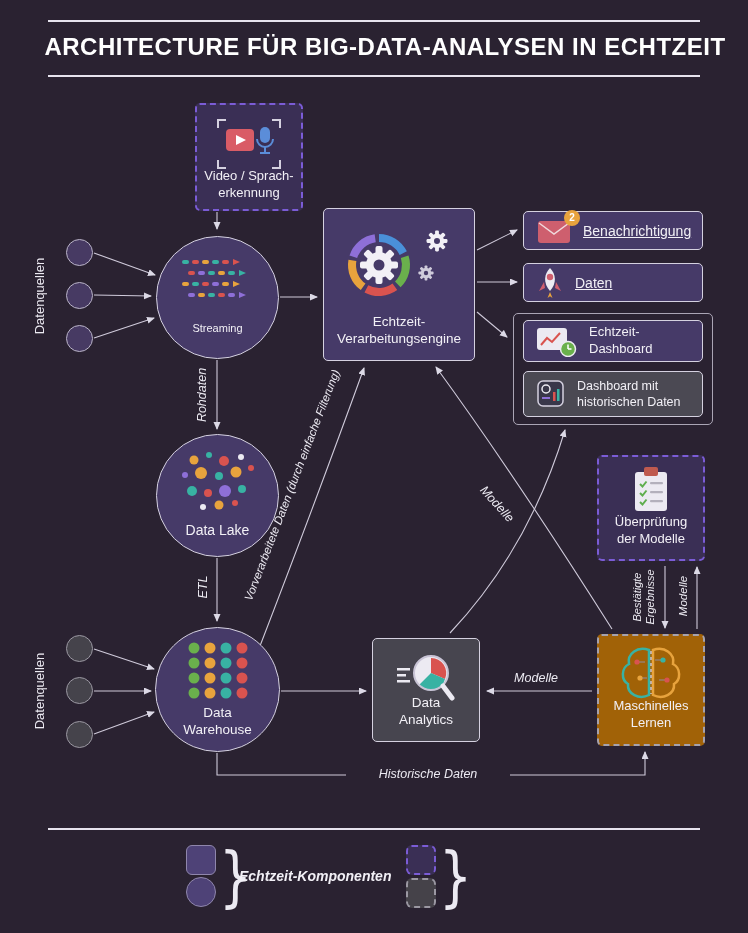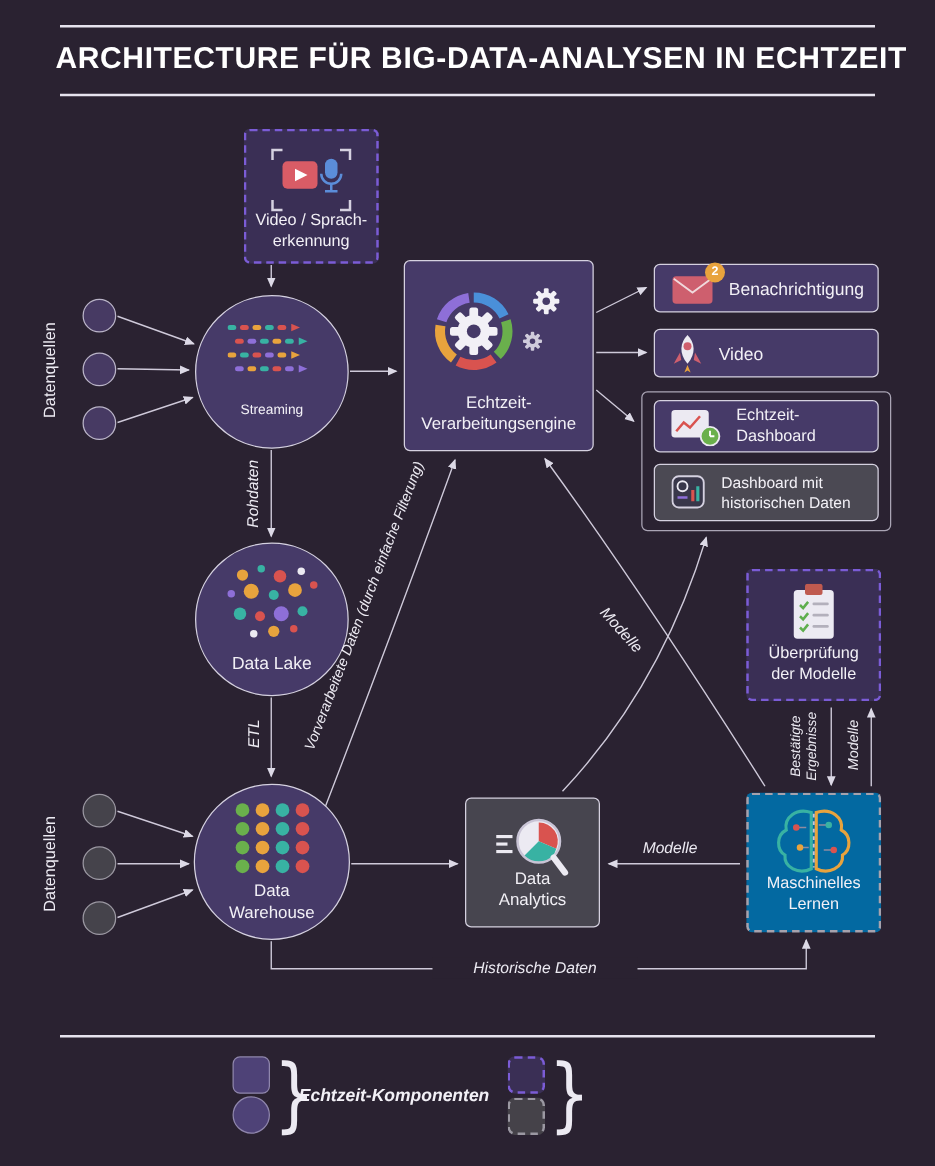--- a/index.html
+++ b/index.html
@@ -8,25 +8,25 @@
   .hr{position:absolute;height:1.5px;background:#e6e3ee;}
   .title{position:absolute;left:11px;top:33px;width:100%;text-align:center;
          font-size:24px;font-weight:bold;letter-spacing:.5px;color:#ffffff;}
   .vtext{position:absolute;text-align:center;transform:rotate(-90deg);
          font-size:13px;color:#eceaf2;height:20px;line-height:20px;}
   .node{position:absolute;box-sizing:border-box;}
   .purple{background:#463a68;border:1.5px solid #d5d1e0;}
   .rounded{border-radius:5px;}
   .circle{border-radius:50%;}
   .dashedp{background:#3a2f55;border:2px dashed #7b5cd6;border-radius:5px;}
-  .dashedg{background:#0369a1;border:2px dashed #a6a2ad;border-radius:5px;}
+  .dashedg{background:#a16207;border:2px dashed #a6a2ad;border-radius:5px;}
   .graybox{background:#4b4953;border:1.5px solid #d5d1e0;border-radius:5px;}
   .groupbox{border:1px solid #aaa5b5;border-radius:5px;background:transparent;}
   .row{display:flex;align-items:center;gap:12px;padding-left:13px;}
-  .lbl{font-size:14px;color:#f2f0f6;}
+  .lbl{font-size:14px;color:#f2f0f6;text-decoration:underline;}
   .lbl2{font-size:13px;line-height:1.3;color:#f2f0f6;text-align:left;}
   .node-label{position:absolute;left:0;right:0;text-align:center;color:#f2f0f6;
               font-size:13.5px;line-height:17px;}
   .node-icon{position:absolute;left:50%;transform:translateX(-50%);}
   .edge{position:absolute;color:#eceaf2;font-style:italic;font-size:12.5px;}
   .dot{position:absolute;width:27px;height:27px;border-radius:50%;box-sizing:border-box;}
   .dotp{background:#473a63;border:1.5px solid #bab4c8;}
   .dotg{background:#45434b;border:1.5px solid #9b98a2;}
   .arrows{position:absolute;left:0;top:0;pointer-events:none;}
   .badge{position:absolute;top:-8px;right:-9px;width:16px;height:16px;border-radius:50%;
@@ -210,21 +210,21 @@
   <div class="node purple rounded row" style="left:523px;top:263px;width:180px;height:39px;">
     <span class="iconwrap">
       <svg width="26" height="32" viewBox="0 0 26 32">
         <path d="M7,15 L2,24 L8,21 Z" fill="#cf5f6e"></path>
         <path d="M19,15 L24,24 L18,21 Z" fill="#cf5f6e"></path>
         <path d="M13,1 C19,7 20,16 13,24 C6,16 7,7 13,1 Z" fill="#ecebf2"></path>
         <circle cx="13" cy="10" r="3.2" fill="#cf5f6e"></circle>
         <path d="M13,25 L15.5,31 L13,29.3 L10.5,31 Z" fill="#e8a33d"></path>
       </svg>
     </span>
-    <span class="lbl">Video</span>
+    <span class="lbl">Daten</span>
   </div>
 
   <div class="node groupbox" style="left:513px;top:313px;width:200px;height:112px;"></div>
 
   <div class="node purple rounded row" style="left:523px;top:320px;width:180px;height:42px;">
     <span class="iconwrap">
       <svg width="40" height="32" viewBox="0 0 40 32">
         <rect x="0" y="3" width="30" height="22" rx="3" fill="#eceaf2"></rect>
         <path d="M4,20 L10,13 L15,17 L23,8" stroke="#d9534f" stroke-width="2" fill="none"></path>
         <circle cx="31" cy="24" r="7.5" fill="#6ab04c" stroke="#eceaf2" stroke-width="1.5"></circle>

